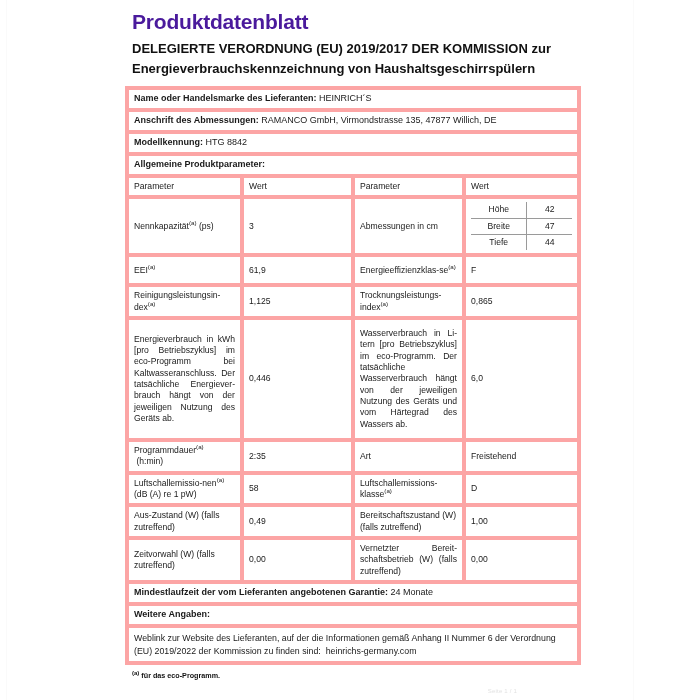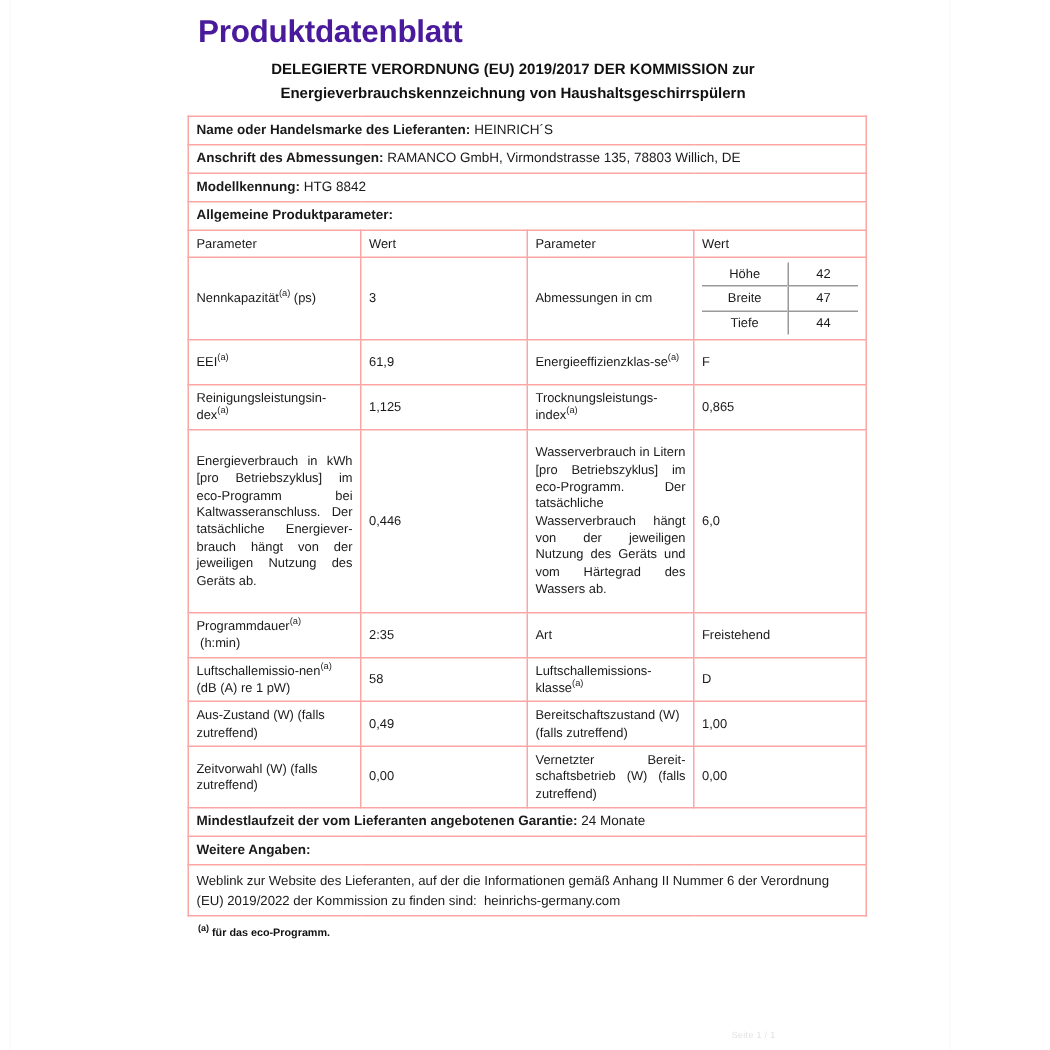--- a/index.html
+++ b/index.html
@@ -47,38 +47,37 @@
   .doc-title {
     color: #4a1a9c;
     font-size: 21px;
     font-weight: bold;
     letter-spacing: -0.2px;
     margin: 10px 0 6px 7px;
     line-height: 1.1;
   }
 
   .doc-subtitle {
-    font-size: 10px;
+    font-size: 13px;
     font-weight: bold;
     line-height: 1.55;
     margin: 0 0 7px 7px;
     width: 420px;
     color: #111;
-    text-align: center;
   }
 
   
   table.sheet {
     width: 452px;
     border-collapse: collapse;
     table-layout: fixed;
     font-size: 8.6px;
   }
   table.sheet td {
-    border: 1px solid #fca5a5;
+    border: 4px solid #fca5a5;
     padding: 3px 5px;
     vertical-align: middle;
     line-height: 1.32;
   }
 
   .hdr {
     font-weight: bold;
     font-size: 9px;
     padding-top: 4px;
     padding-bottom: 4px;
@@ -161,21 +160,21 @@
         <tr>
           <td colspan="4" class="hdr">
             <span>Name oder Handelsmarke des Lieferanten:</span>
             <span class="hdrv">HEINRICH´S</span>
           </td>
         </tr>
 
         <tr>
           <td colspan="4" class="hdr">
             <span>Anschrift des Abmessungen:</span>
-            <span class="hdrv">RAMANCO GmbH, Virmondstrasse 135, 78803 Willich, DE</span>
+            <span class="hdrv">RAMANCO GmbH, Virmondstrasse 135, 47877 Willich, DE</span>
           </td>
         </tr>
 
         <tr>
           <td colspan="4" class="hdr">
             <span>Modellkennung:</span>
             <span class="hdrv">HTG 8842</span>
           </td>
         </tr>
 

